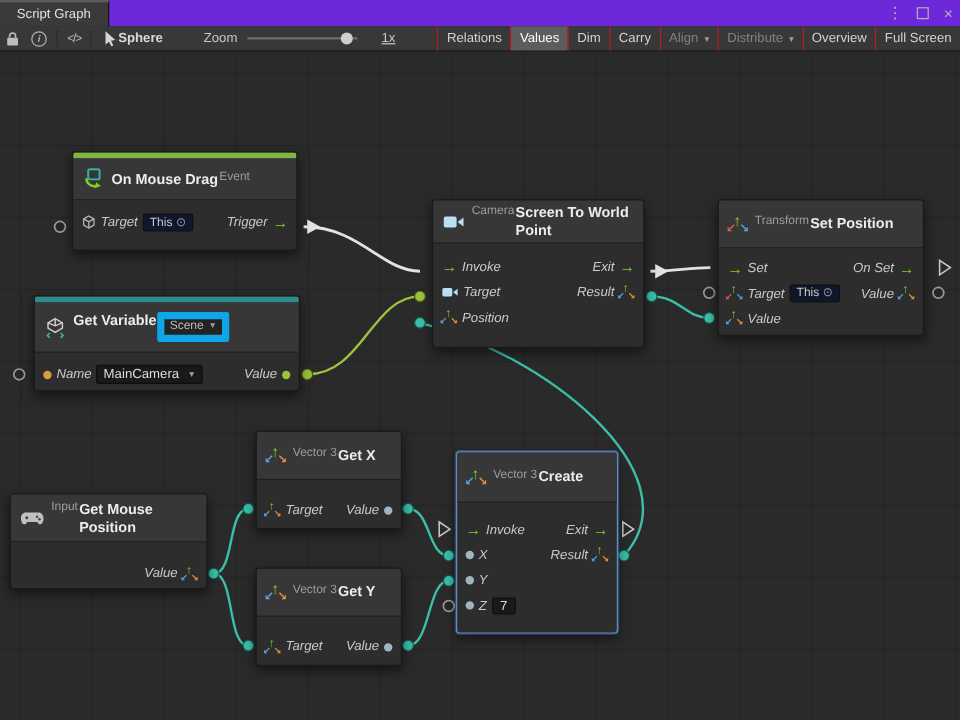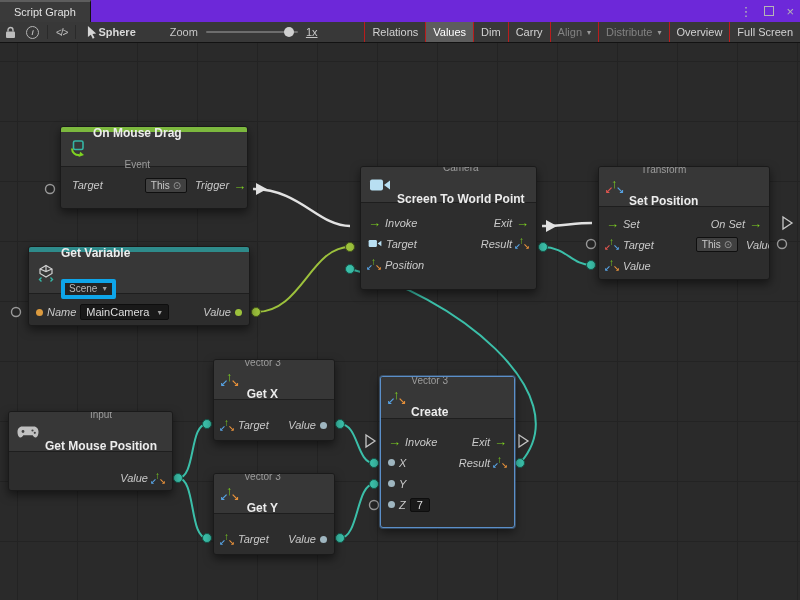--- a/index.html
+++ b/index.html
@@ -24,21 +24,21 @@
   .tbtn.disabled{color:#828282;}
   .caret{font-size:8px;color:#9a9a9a;margin-left:2px;}
   .vsep{width:1px;background:#2a2a2a;margin:3px 3px;}
   .infoc{width:11px;height:11px;border:1.2px solid #b5b5b5;border-radius:50%;font-size:8px;display:flex;align-items:center;justify-content:center;color:#b5b5b5;font-style:italic;font-weight:bold;}
   .codeic{font-size:10px;color:#bdbdbd;letter-spacing:-1px;}
   .target{display:flex;align-items:center;gap:0;padding:0 8px;color:#dadada;font-weight:bold;}
   .zlabel{display:flex;align-items:center;color:#c7c7c7;margin-left:26px;margin-right:8px;}
   .slider{position:relative;width:92px;margin:0;display:flex;align-items:center;}
   .slider .track{width:100%;height:2px;background:#6d6d6d;border-radius:1px;}
   .slider .thumb{position:absolute;left:78px;top:50%;margin-top:-5px;width:10px;height:10px;border-radius:50%;background:#cfcfcf;}
-  .zval{display:flex;align-items:center;margin-left:8px;color:#c7c7c7;text-decoration:underline;}
+  .zval{display:flex;align-items:center;margin-left:20px;color:#c7c7c7;text-decoration:underline;}
 
   
   .canvas{position:relative;flex:1;overflow:hidden;background-color:#2a2a2a;
     background-image:linear-gradient(#232323 1px,transparent 1px),linear-gradient(90deg,#232323 1px,transparent 1px);
     background-size:60px 60px;background-position:17px 18px;}
   svg.wires{position:absolute;left:0;top:0;}
   .wf{stroke:#e2e2e2;stroke-width:2.4;fill:none;}
   .wg{stroke:#9cc13c;stroke-width:2;fill:none;}
   .wt{stroke:#3bbfa9;stroke-width:2;fill:none;}
   .ah{fill:#e2e2e2;}
@@ -46,33 +46,33 @@
   .pc{fill:#262626;stroke:#9a9a9a;stroke-width:1.4;}
   .pt{fill:#3bbfa9;stroke:#15574a;stroke-width:1;}
   .pg{fill:#9cc13c;stroke:#45561b;stroke-width:1;}
 
   
   .node{position:absolute;background:#2d2d2d;border:1px solid #1a1a1a;border-radius:3px;overflow:hidden;
         box-shadow:0 4px 10px rgba(0,0,0,.5);box-sizing:border-box;}
   .node.selected{border:1px solid #5b8fc9;box-shadow:0 0 0 1px rgba(91,143,201,.4),0 4px 10px rgba(0,0,0,.5);}
   .bar{height:5px;}
   .head{display:flex;align-items:center;gap:6px;padding:0 8px;background:#373737;border-bottom:1px solid #1e1e1e;box-sizing:border-box;}
-  .hcol{display:flex;flex-direction:column;line-height:1.25;gap:18px;text-align:center;}
+  .hcol{display:flex;flex-direction:row;line-height:1.25;gap:1px;}
   .ttl{font-size:12px;font-weight:700;color:#ececec;}
   .cat{font-size:10px;color:#9c9c9c;}
   .body{box-sizing:border-box;}
   .row{display:flex;align-items:center;gap:4px;padding:0 7px;font-size:11px;color:#c9c9c9;}
   .sp{flex:1;}
   .pl{white-space:nowrap;font-style:italic;}
   .fa{color:#7ed321;font-weight:700;font-size:13px;line-height:1;}
-  .chip{background:#404040;border:1px solid #0f0f0f;border-radius:2px;padding:1px 5px;font-size:10px;color:#c8c8c8;display:inline-flex;align-items:center;gap:3px;margin-left:38px;}
+  .chip{background:#0f172a;border:1px solid #0f0f0f;border-radius:2px;padding:1px 5px;font-size:10px;color:#c8c8c8;display:inline-flex;align-items:center;gap:3px;}
   .tgticon{color:#9a9a9a;font-size:10px;}
   .field{background:#191919;border:1px solid #0e0e0e;border-radius:2px;padding:1px 5px;font-size:11px;color:#dedede;display:inline-flex;align-items:center;gap:7px;}
   .dd{font-size:7px;color:#a0a0a0;}
-  .mini{background:#232323;border:4px solid #0ea5e9;border-radius:2px;padding:0 4px;font-size:10px;color:#bbb;display:inline-flex;align-items:center;gap:4px;width:fit-content;}
+  .mini{background:#232323;border:6px solid #0ea5e9;border-radius:2px;padding:0 4px;font-size:10px;color:#bbb;display:inline-flex;align-items:center;gap:4px;width:fit-content;}
   .zbox{background:#191919;border:1px solid #0e0e0e;border-radius:2px;padding:0 5px;font-size:11px;color:#dedede;min-width:8px;text-align:center;}
   .dot{width:7px;height:7px;border-radius:50%;flex:none;display:inline-block;}
   .dot.or{background:#dc9b3f;}
   .dot.gr{background:#9cc13c;}
   .dot.bl{background:#9fb6c0;}
 
   
   .v3{position:relative;width:16px;height:16px;display:inline-block;flex:none;}
   .v3 i{position:absolute;font-style:normal;font-weight:700;line-height:1;}
   .v3 .a1{left:4px;top:-2px;font-size:13px;color:#7ed321;}

